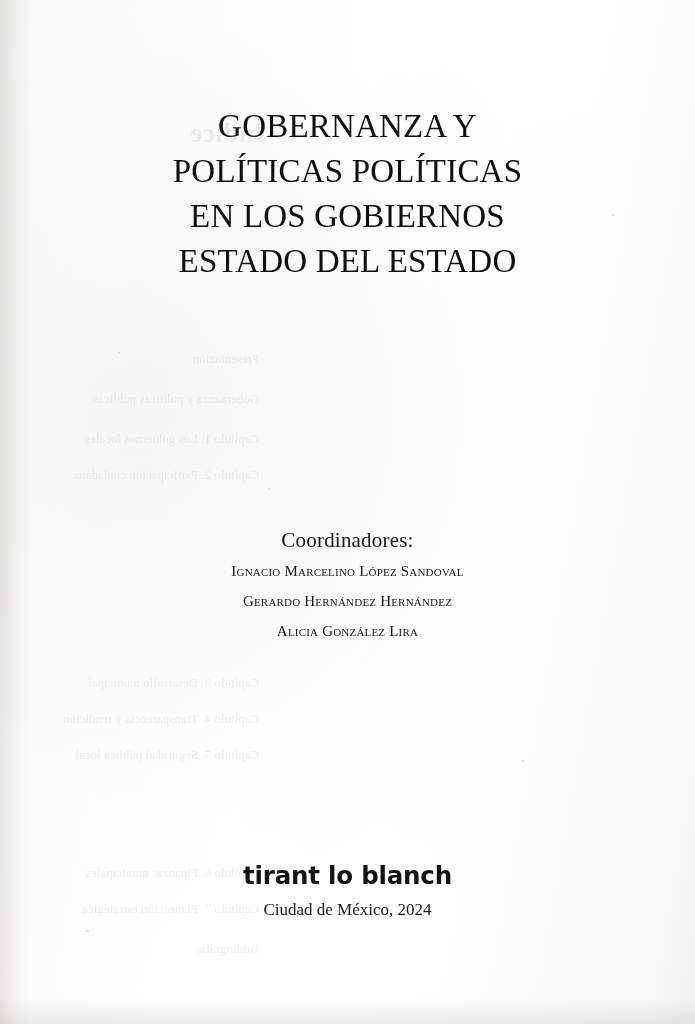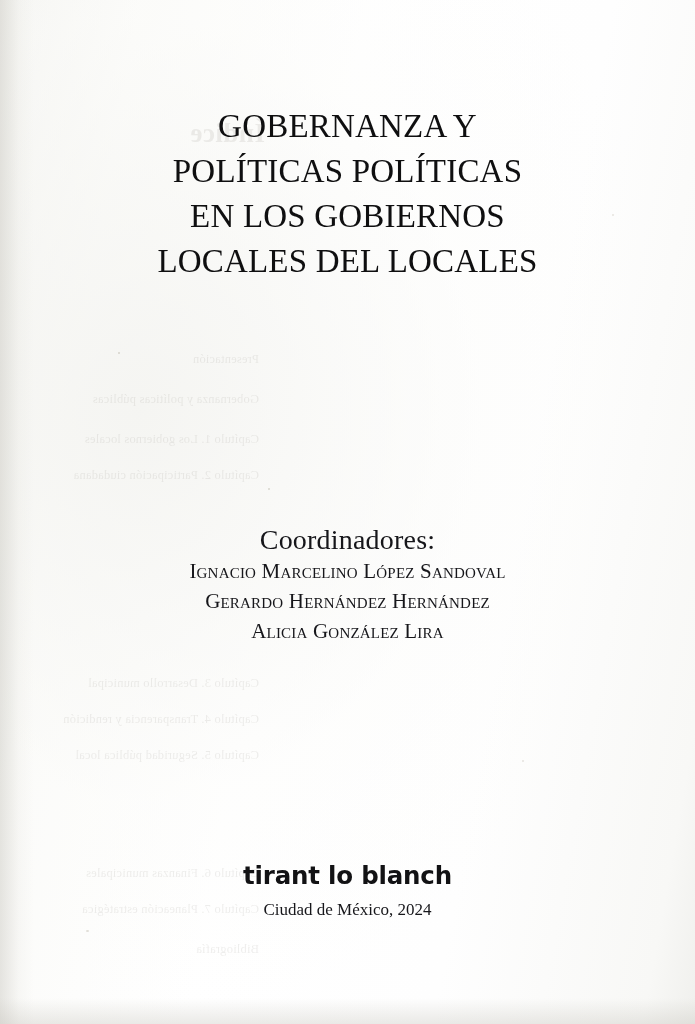--- a/index.html
+++ b/index.html
@@ -83,28 +83,28 @@
   .coord-block {
     position: absolute;
     top: 524px;
     left: 0;
     width: 695px;
     text-align: center;
     color: #16161a;
   }
   .coord-label {
     display: block;
-    font-size: 28px;
+    font-size: 21px;
     line-height: 32px;
     letter-spacing: 0.2px;
     font-family: Liberation Serif, serif;
   }
   .coord-name {
     display: block;
-    font-size: 21px;
+    font-size: 15px;
     line-height: 30px;
     letter-spacing: 0.2px;
     font-variant: small-caps;
   }
 
   .imprint-block {
     position: absolute;
     top: 860px;
     left: 0;
     width: 695px;
@@ -171,21 +171,21 @@
   <span class="speckle" style="left:522px; top:760px; width:2px; height:2px; opacity:0.35;"></span>
   <span class="speckle" style="left:86px; top:930px; width:2.5px; height:2px; opacity:0.4;"></span>
   <span class="speckle" style="left:612px; top:214px; width:1.5px; height:1.5px; opacity:0.3;"></span>
 
   <div class="content">
 
     <div class="title-block">
       <span class="tline">GOBERNANZA Y</span>
       <span class="tline">POLÍTICAS POLÍTICAS</span>
       <span class="tline">EN LOS GOBIERNOS</span>
-      <span class="tline">LOCALES DEL LOCALES</span>
+      <span class="tline">ESTADO DEL ESTADO</span>
     </div>
 
     <div class="coord-block">
       <span class="coord-label">Coordinadores:</span>
       <span class="coord-name">Ignacio Marcelino López Sandoval</span>
       <span class="coord-name">Gerardo Hernández Hernández</span>
       <span class="coord-name">Alicia González Lira</span>
     </div>
 
     <div class="imprint-block">

